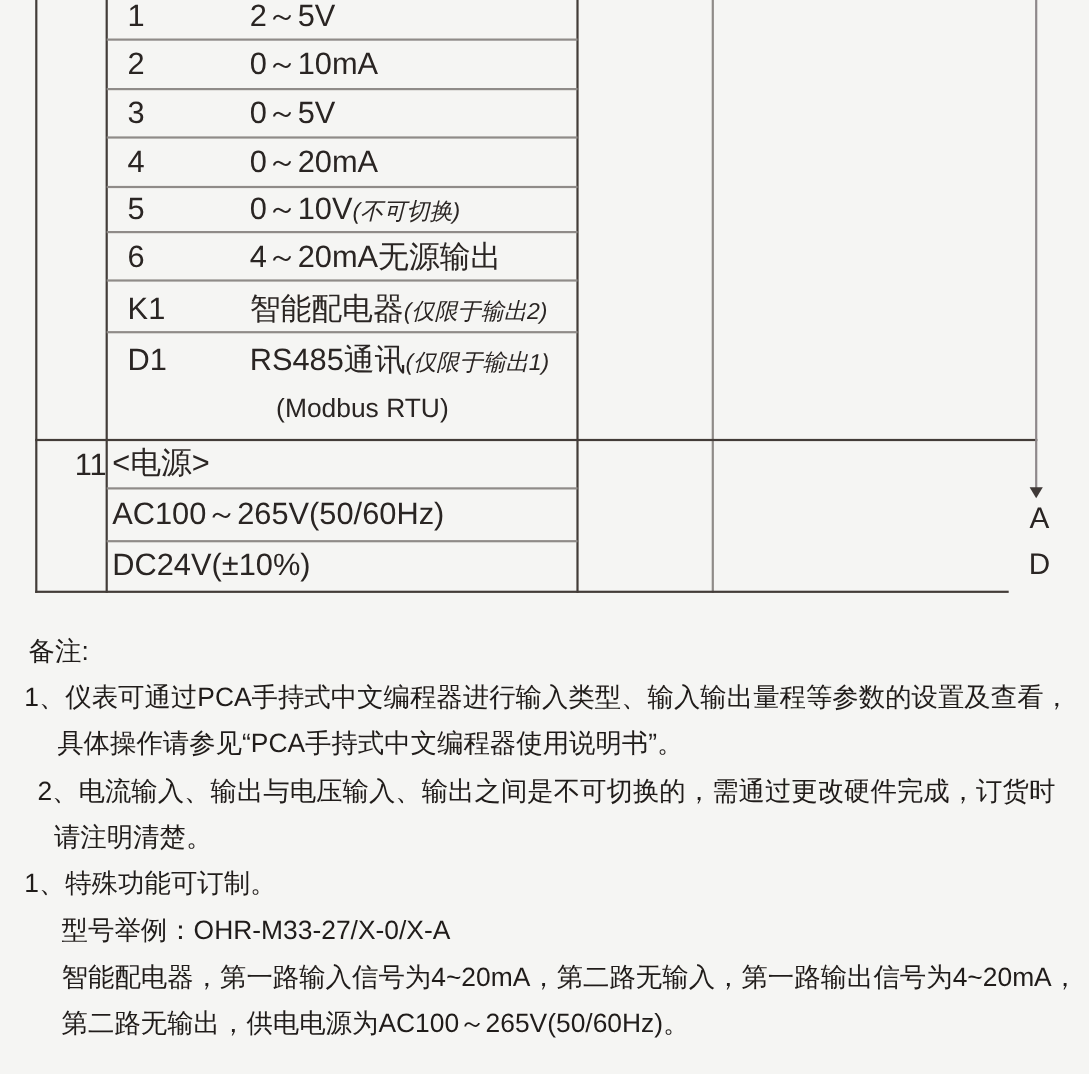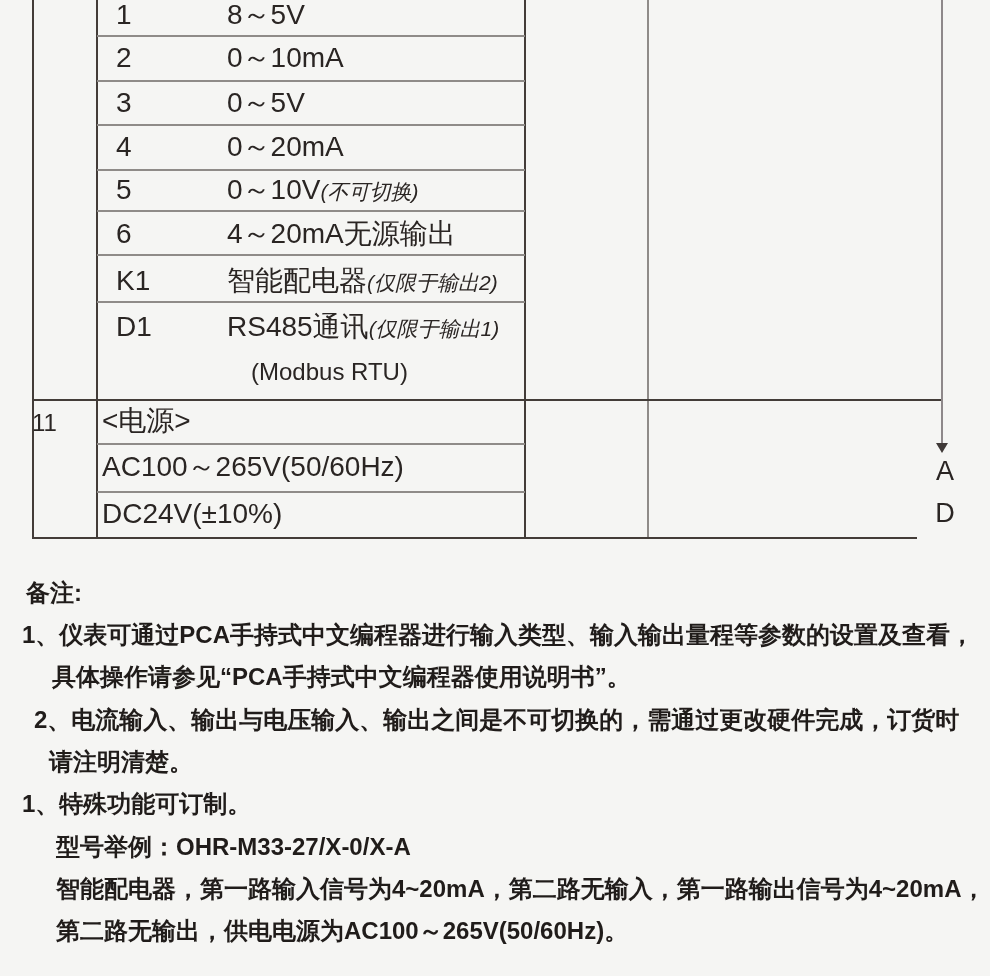--- a/index.html
+++ b/index.html
@@ -35,30 +35,30 @@
   .paren{font-size:21px;font-style:italic;}
   .d1-line2{
     position:absolute;left:227px;font-size:24px;font-weight:500;
     height:28px;line-height:28px;white-space:nowrap;color:var(--text);margin-left:24px;
   }
   .prow{
     position:absolute;left:102px;height:32px;line-height:32px;
     font-size:28px;font-weight:500;white-space:nowrap;color:var(--text);
   }
   .row-index{
-    position:absolute;left:32px;width:65px;text-align:left;
-    height:32px;line-height:32px;font-size:24px;font-weight:500;color:var(--text);
+    position:absolute;left:32px;width:65px;text-align:right;
+    height:32px;line-height:32px;font-size:28px;font-weight:500;color:var(--text);
   }
   .sel-label{
     position:absolute;left:931px;width:28px;text-align:center;
     height:28px;line-height:28px;font-size:27px;font-weight:500;color:var(--text);
   }
   .note-line{
     position:absolute;height:30px;line-height:30px;font-size:24px;
-    font-weight:700;color:var(--note-text);white-space:nowrap;
+    font-weight:400;color:var(--note-text);white-space:nowrap;
   }
 </style>
 </head>
 <body>
 
 <div id="page">
 
   <div>
 
     <div class="vline dark" style="left:32px;top:0;height:539px"></div>
@@ -73,21 +73,21 @@
     <div class="hline light" style="left:97px;top:210px;width:428px"></div>
     <div class="hline light" style="left:97px;top:254px;width:428px"></div>
     <div class="hline light" style="left:97px;top:301px;width:428px"></div>
     <div class="hline light" style="left:97px;top:443px;width:428px"></div>
     <div class="hline light" style="left:97px;top:491px;width:428px"></div>
 
     <div class="hline dark" style="left:32px;top:399px;width:911px"></div>
     <div class="hline dark" style="left:32px;top:537px;width:885px"></div>
 
     <div class="trow" style="top:0">
-      <span class="code">1</span><span>8～5V</span>
+      <span class="code">1</span><span>2～5V</span>
     </div>
     <div class="trow" style="top:43px">
       <span class="code">2</span><span>0～10mA</span>
     </div>
     <div class="trow" style="top:88px">
       <span class="code">3</span><span>0～5V</span>
     </div>
     <div class="trow" style="top:132px">
       <span class="code">4</span><span>0～20mA</span>
     </div>

